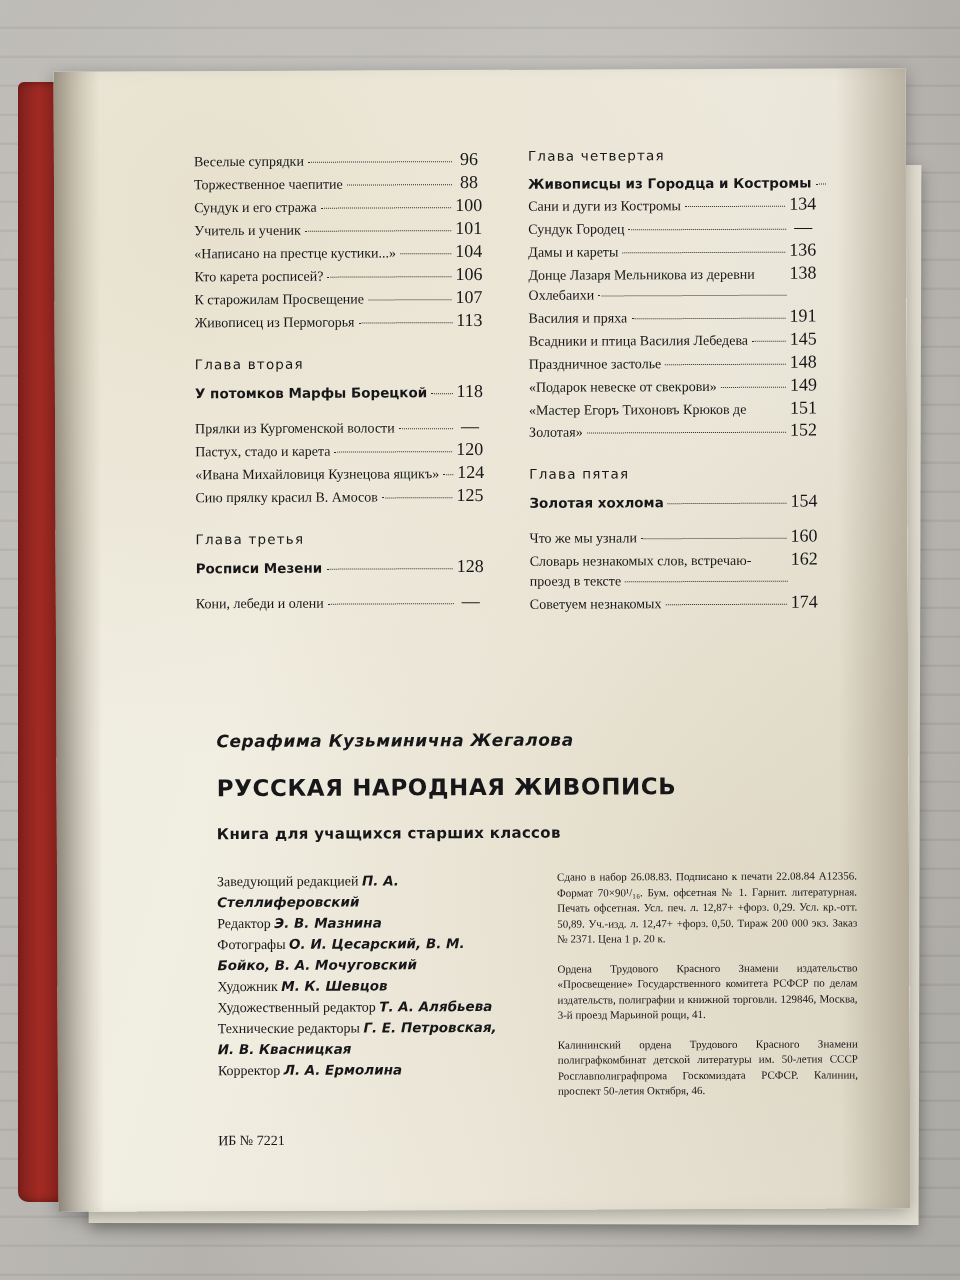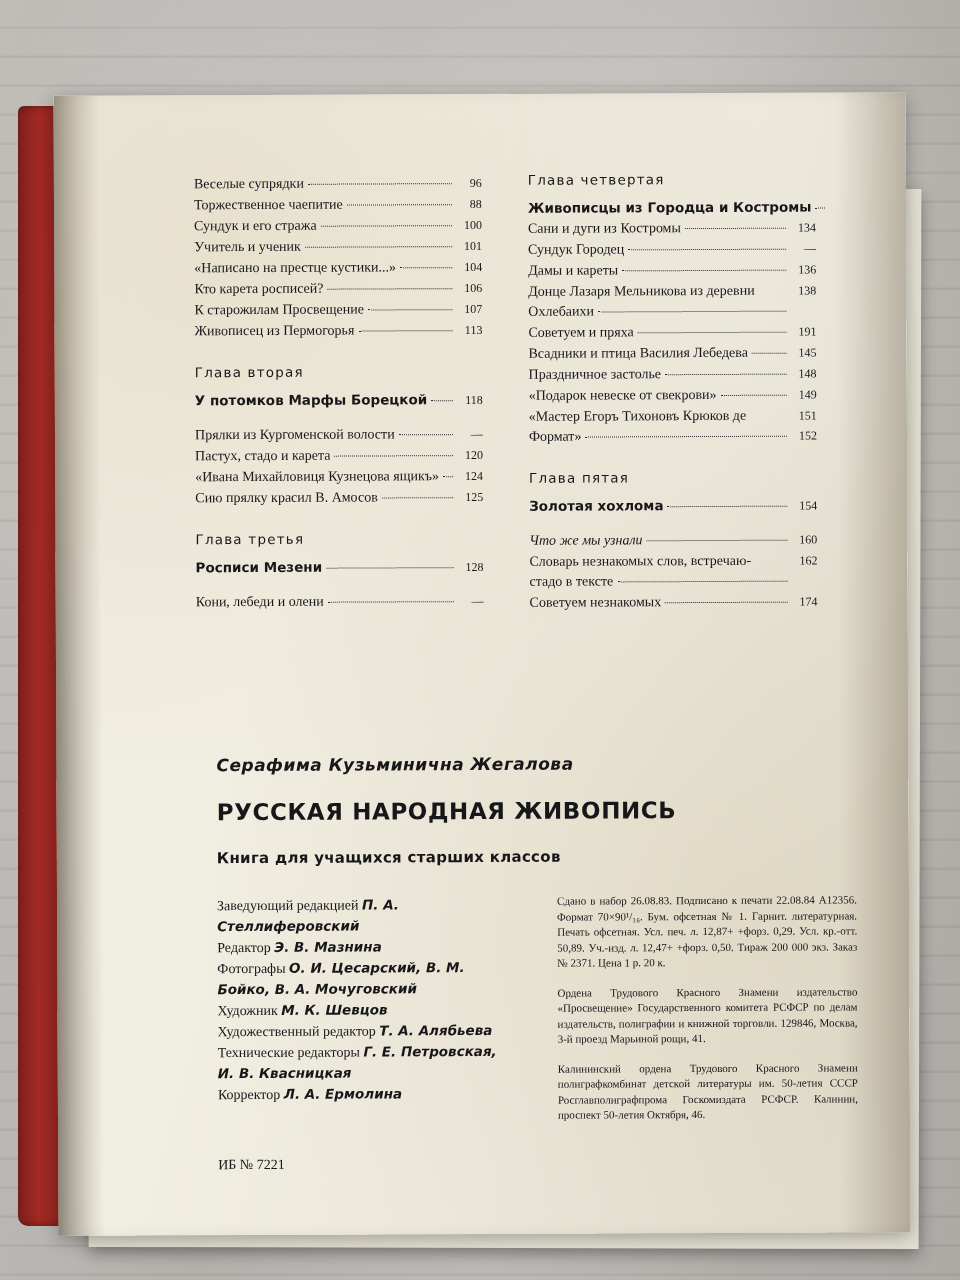--- a/index.html
+++ b/index.html
@@ -21,21 +21,21 @@
       linear-gradient(100deg,#d3d0cb 0%,#c6c3be 35%,#cbc8c3 60%,#bdbab5 100%);
   }
   .backdrop:after{
     content:"";position:absolute;inset:0;
     background:radial-gradient(ellipse at 50% 40%, rgba(255,255,255,0.18), rgba(0,0,0,0.10) 80%);
   }
 
   
   .book{
     position:absolute;
-    left:18px;top:68px;width:900px;height:1190px;
+    left:18px;top:44px;width:900px;height:1190px;
   }
   .book-spine{
     position:absolute;left:0;top:38px;width:60px;height:1120px;
     background:linear-gradient(90deg,#7e1f1c 0%,#a32b24 35%,#8c221d 100%);
     border-radius:6px 0 0 10px;
     box-shadow:inset -4px 0 8px rgba(0,0,0,0.45);
   }
   .page-under{
     position:absolute;left:72px;top:120px;width:830px;height:1060px;
     background:#e3dfd2;
@@ -81,23 +81,23 @@
   }
   .entry{
     display:flex;align-items:baseline;font-size:14px;line-height:20px;
     margin:1px 0;
   }
   .entry .txt{white-space:nowrap;}
   .entry .dots{
     flex:1;margin:0 4px;border-bottom:1.5px dotted #2a2a2c;
     transform:translateY(-3px);min-width:10px;
   }
-  .entry .pg{font-size:12px;min-width:26px;text-align:right;}
+  .entry .pg{font-size:18px;min-width:26px;text-align:center;}
   .entry.bold .txt{font-weight:bold;font-family:"DejaVu Sans", sans-serif;font-size:13.5px;}
-  .entry.ital .txt{font-style:italic;}
+  .entry.ital .txt{}
   .entry.wrap{display:block;white-space:normal;}
   .entry.wrap .line2{display:flex;align-items:baseline;}
   .spacer{height:22px;}
   .spacer-sm{height:12px;}
 
   
   .colophon{
     position:absolute;left:160px;top:660px;width:640px;color:#17171a;
   }
   .author{
@@ -243,21 +243,21 @@
               <span class="dots" style="border-bottom: none;"></span>
               <span class="pg">138</span>
             </div>
             <div class="line2">
               <span class="txt">Охлебаихи</span>
               <span class="dots"></span>
               <span class="pg"></span>
             </div>
           </div>
           <div class="entry">
-            <span class="txt">Советуем и пряха</span>
+            <span class="txt">Василия и пряха</span>
             <span class="dots"></span>
             <span class="pg">191</span>
           </div>
           <div class="entry">
             <span class="txt">Всадники и птица Василия Лебедева</span>
             <span class="dots"></span>
             <span class="pg">145</span>
           </div>
           <div class="entry">
             <span class="txt">Праздничное застолье</span>
@@ -269,21 +269,21 @@
             <span class="dots"></span>
             <span class="pg">149</span>
           </div>
           <div class="entry wrap">
             <div style="display: flex; align-items: baseline;">
               <span class="txt">«Мастер Егоръ Тихоновъ Крюков де</span>
               <span class="dots" style="border-bottom: none;"></span>
               <span class="pg">151</span>
             </div>
             <div class="line2">
-              <span class="txt">Формат»</span>
+              <span class="txt">Золотая»</span>
               <span class="dots"></span>
               <span class="pg">152</span>
             </div>
           </div>
           <div class="spacer"></div>
           <div class="grp-head">Глава пятая</div>
           <div class="entry bold">
             <span class="txt">Золотая хохлома</span>
             <span class="dots"></span>
             <span class="pg">154</span>
@@ -294,21 +294,21 @@
             <span class="dots"></span>
             <span class="pg">160</span>
           </div>
           <div class="entry wrap">
             <div style="display: flex; align-items: baseline;">
               <span class="txt">Словарь незнакомых слов, встречаю-</span>
               <span class="dots" style="border-bottom: none;"></span>
               <span class="pg">162</span>
             </div>
             <div class="line2">
-              <span class="txt">стадо в тексте</span>
+              <span class="txt">проезд в тексте</span>
               <span class="dots"></span>
               <span class="pg"></span>
             </div>
           </div>
           <div class="entry">
             <span class="txt">Советуем незнакомых</span>
             <span class="dots"></span>
             <span class="pg">174</span>
           </div>
         </div>

